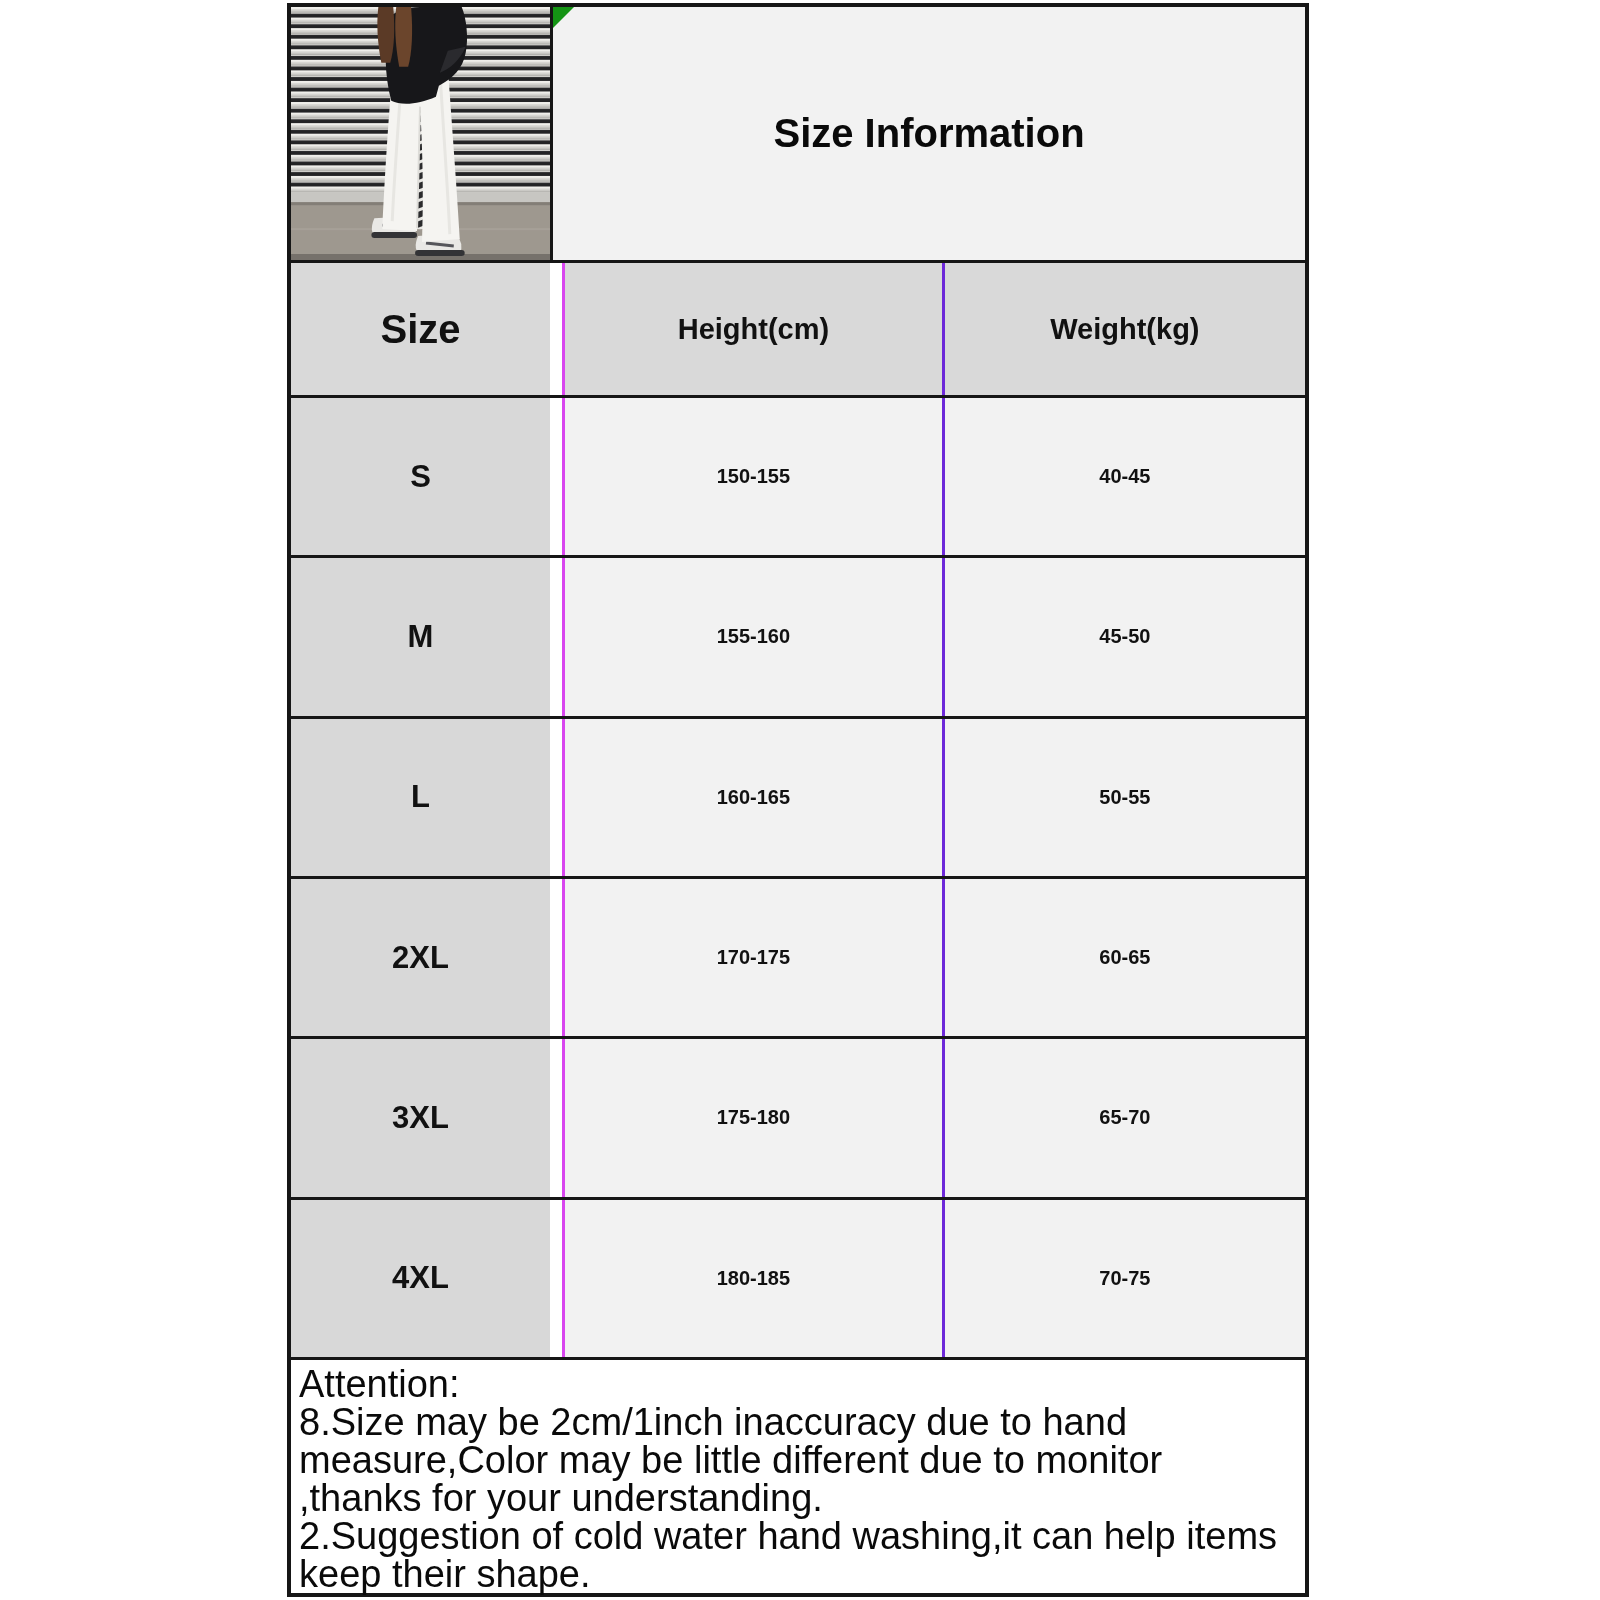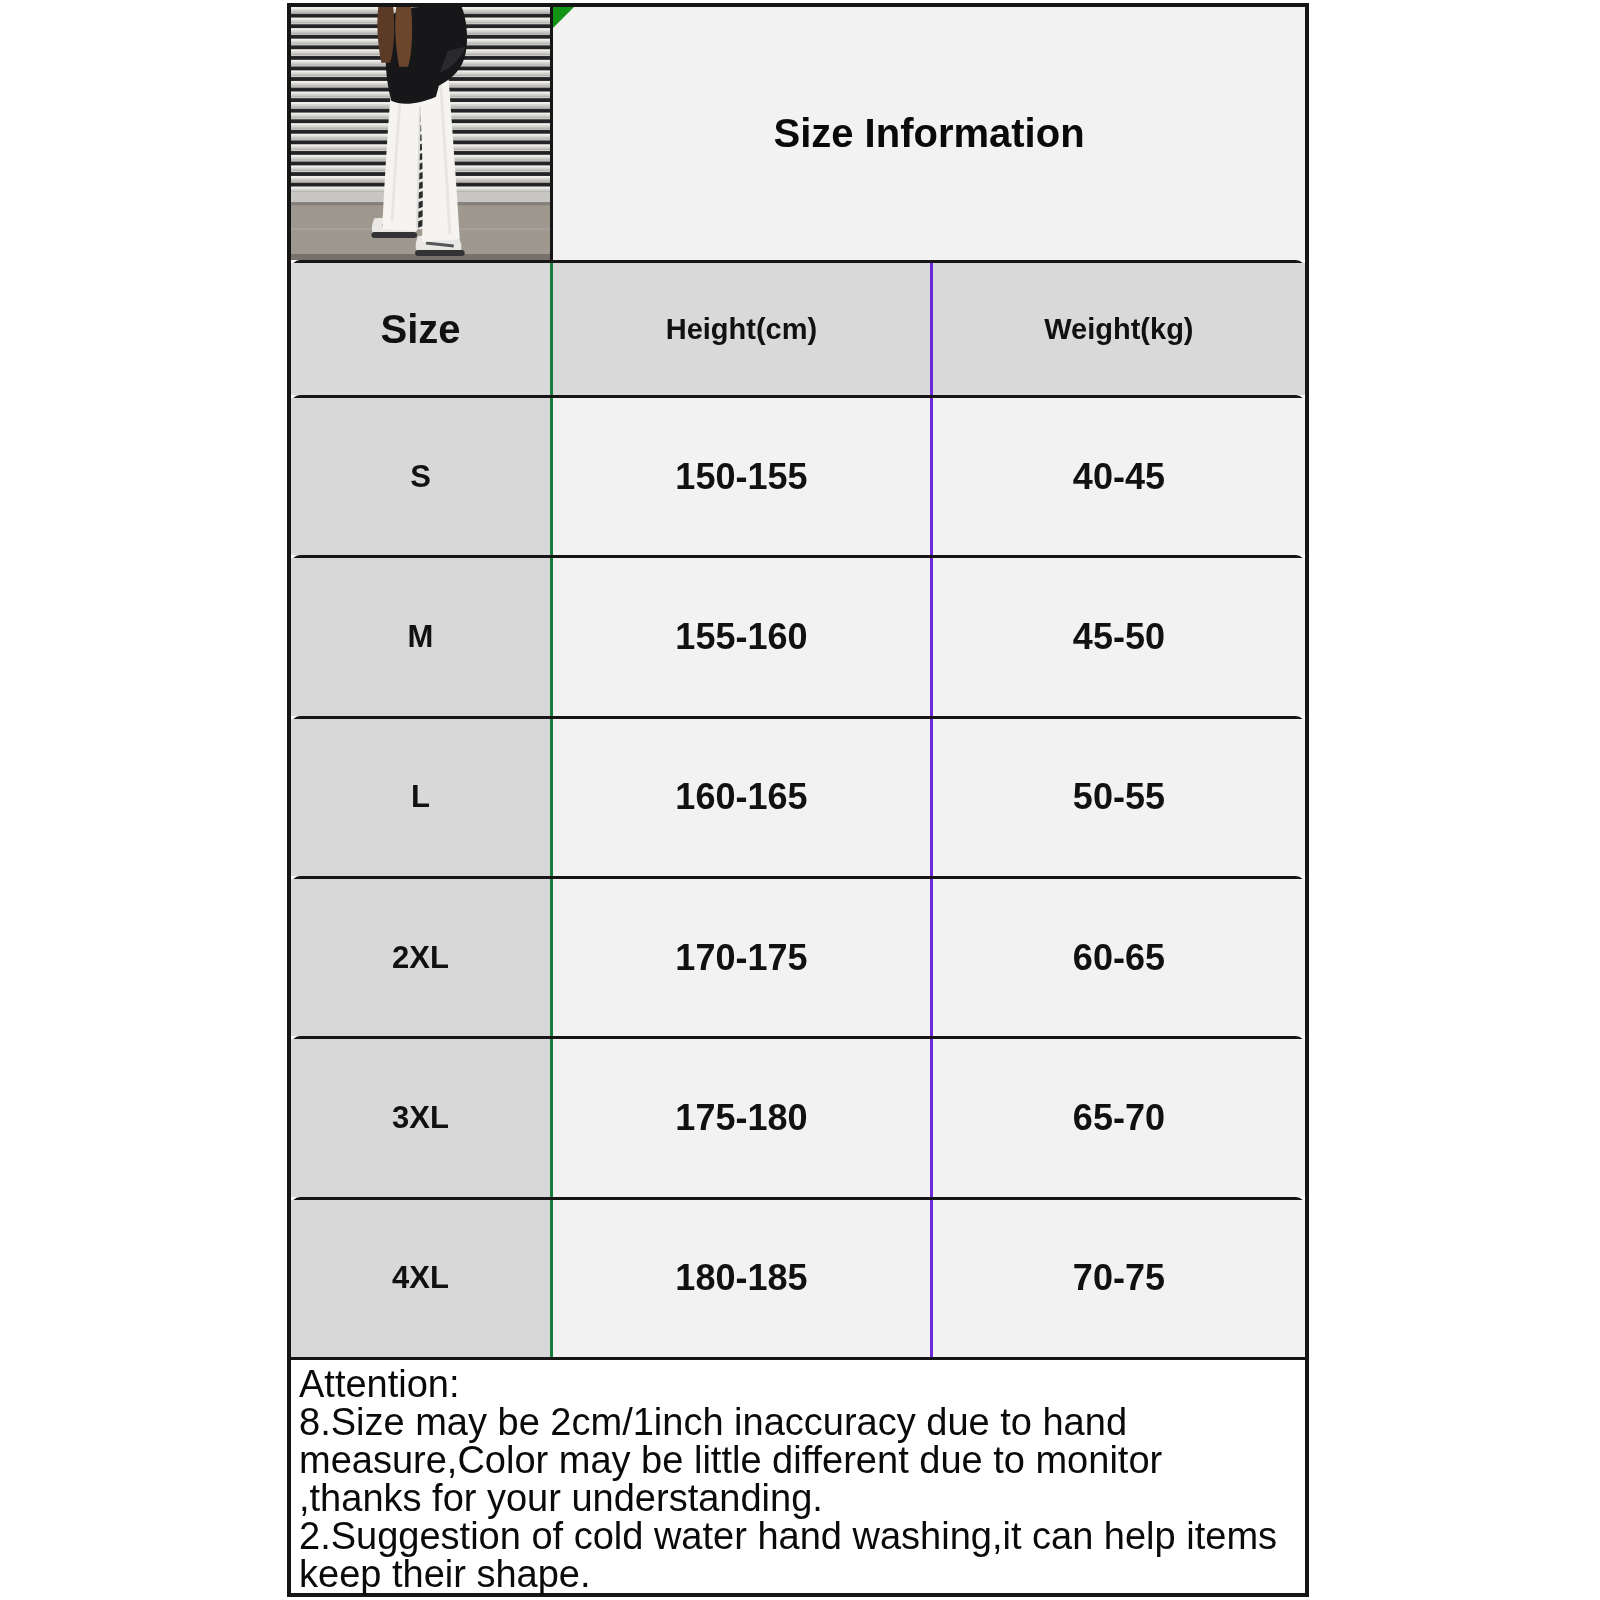--- a/index.html
+++ b/index.html
@@ -20,35 +20,35 @@
   .title-cell{
     flex:1;background:#f2f2f2;border-left:3px solid #161616;
     display:flex;align-items:center;justify-content:center;position:relative;
   }
   .title-text{font-size:40px;font-weight:bold;color:#0a0a0a;letter-spacing:0;}
   .corner-marker{
     position:absolute;top:0;left:0;width:0;height:0;
     border-top:21px solid #149414;border-right:21px solid transparent;
   }
   
-  .t-row{display:flex;border-top:3px solid #161616;border-radius:9px;}
+  .t-row{display:flex;border-top:3px solid #161616;}
   .hdr{flex:0 0 132px;}
   .data{flex:1 1 0;}
   .cell{
     box-sizing:border-box;display:flex;align-items:center;justify-content:center;
     text-align:center;
   }
   .c1{flex:0 0 25.55%;background:#d8d8d8;}
-  .c2{flex:0 0 37.45%;background:#f2f2f2;border-left:3px solid #15803d;}
+  .c2{flex:0 0 37.45%;background:#f2f2f2;border-left:3px solid #d946ef;margin-left:12px;}
   .c3{flex:1;background:#f2f2f2;border-left:3px solid #6d28d9;}
   .hdr .c1,.hdr .c2,.hdr .c3{background:#d9d9d9;}
   .hdr-size{font-size:40px;font-weight:bold;}
   .hdr-col{font-size:29px;font-weight:bold;}
   .size-label{font-size:31px;font-weight:bold;}
-  .val{font-size:36px;font-weight:bold;}
+  .val{font-size:20px;font-weight:bold;}
   
   .attention{
     flex:0 0 234px;border-top:3px solid #161616;background:#ffffff;
     box-sizing:border-box;padding:5px 12px 0 8px;
     font-size:38px;line-height:38px;color:#0a0a0a;
   }
   .attention p{margin:0;}
 </style>
 </head>
 <body>

